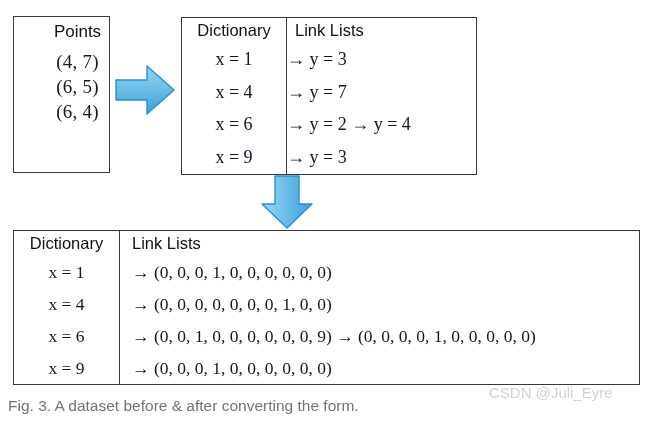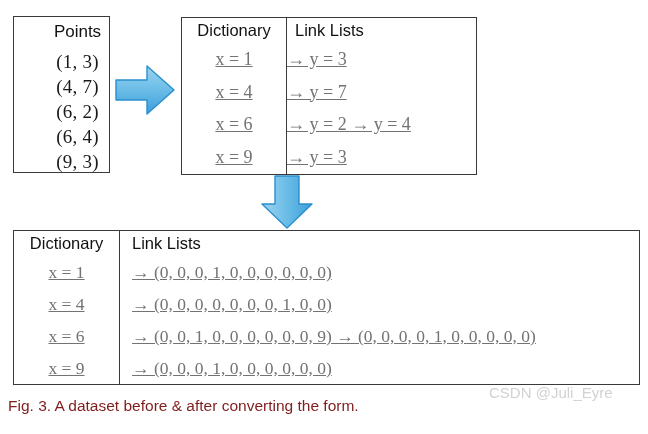--- a/index.html
+++ b/index.html
@@ -78,23 +78,22 @@
     padding-bottom: 2px;
     line-height: 1.25;
   }
   .hdr.key  { text-align: center; }
   .hdr.val  { text-align: left; padding-left: 8px; }
 
   .math {
     font-family: "Liberation Serif", serif;
     font-size: 18px;
     line-height: 27px;
-    color: #737373;
+    color: #0f172a;
     white-space: nowrap;
-    text-decoration: underline;
   }
   .key-cell { text-align: center; }
   .val-cell { text-align: left; padding-left: 8px; }
 
   
   #dict-table-bottom {
     left: 13px;
     top: 230px;
     width: 627px;
     height: 155px;
@@ -120,44 +119,42 @@
     height: 56px;
   }
 
   
   #caption {
     position: absolute;
     left: 8px;
     top: 397px;
     font-family: "Liberation Sans", sans-serif;
     font-size: 15.5px;
-    color: #7f1d1d;
+    color: #737373;
     white-space: nowrap;
   }
   #watermark {
     position: absolute;
     left: 489px;
     top: 384px;
     font-family: "Liberation Sans", sans-serif;
     font-size: 15px;
     color: #d2d2d2;
     white-space: nowrap;
   }
 </style>
 </head>
 <body>
 
 <div class="box" id="points-box">
   <div class="points-head">Points</div>
   <div class="points-list">
-    <div class="point-row">(1, 3)</div>
     <div class="point-row">(4, 7)</div>
-    <div class="point-row">(6, 2)</div>
+    <div class="point-row">(6, 5)</div>
     <div class="point-row">(6, 4)</div>
-    <div class="point-row">(9, 3)</div>
   </div>
 </div>
 
 <div id="arrow-right">
   <svg width="64" height="56" viewBox="0 0 64 56" xmlns="http://www.w3.org/2000/svg">
     <defs>
       <linearGradient id="gradR" x1="0" y1="0" x2="0" y2="1">
         <stop offset="0%" stop-color="#9ed3ef"></stop>
         <stop offset="45%" stop-color="#6fbfe8"></stop>
         <stop offset="100%" stop-color="#3b9fd9"></stop>

